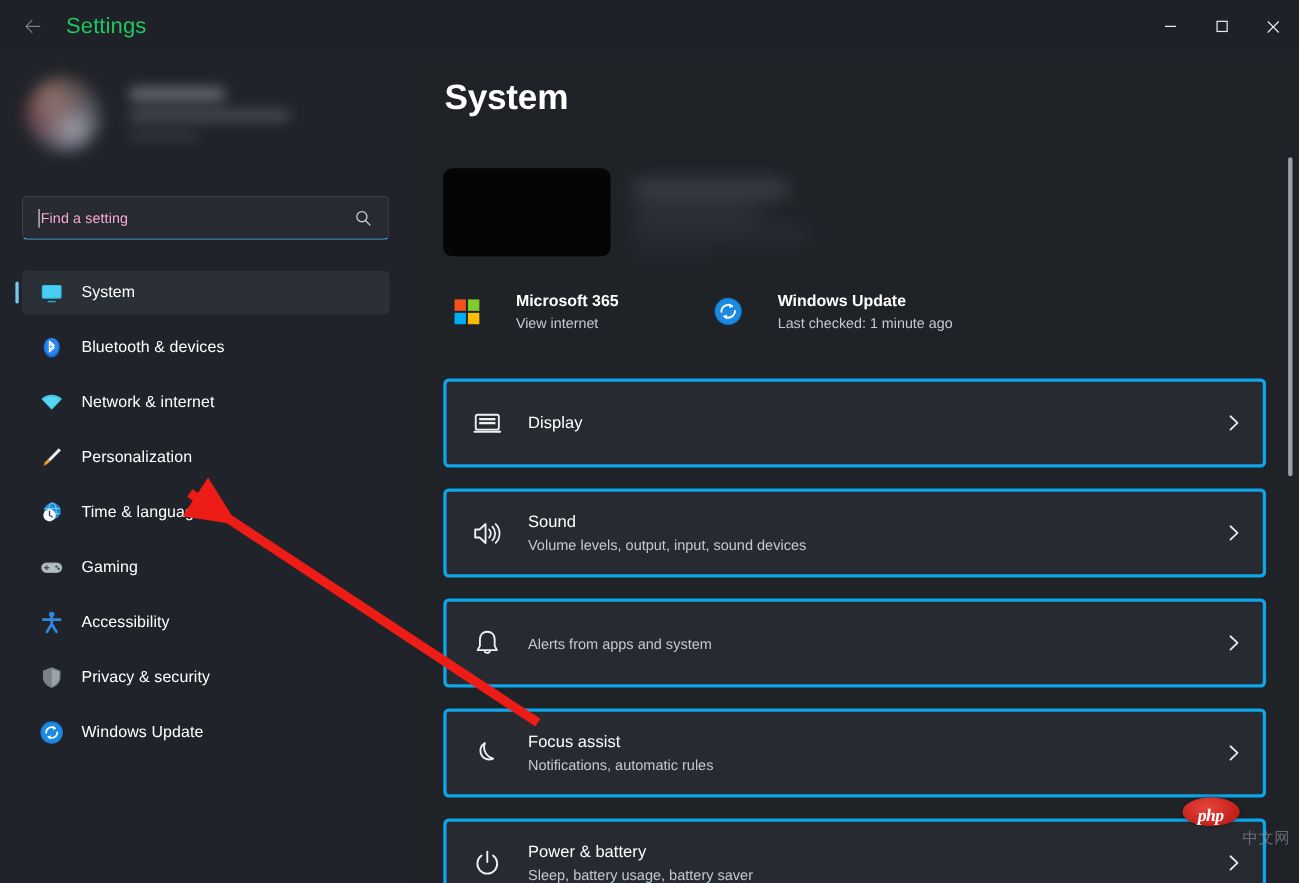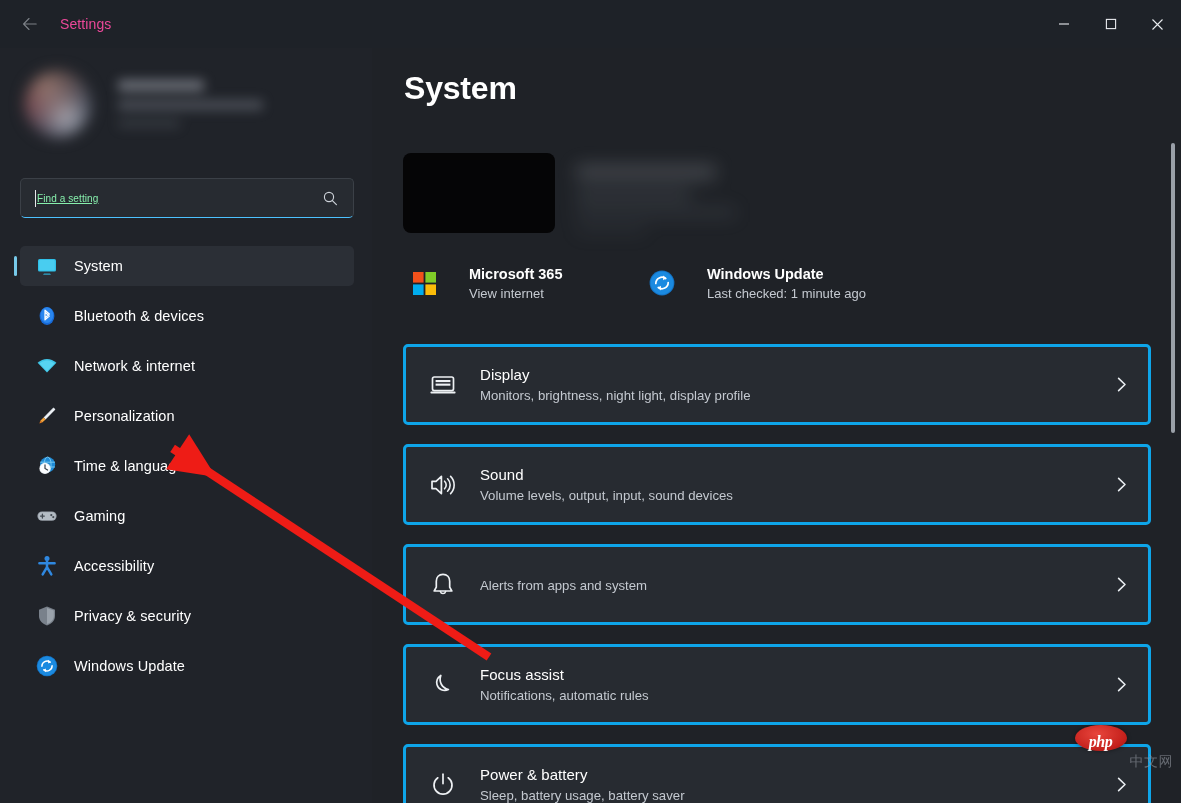--- a/index.html
+++ b/index.html
@@ -35,22 +35,22 @@
   .back-btn {
     width: 44px; height: 32px;
     margin-left: 8px;
     display: flex; align-items: center; justify-content: center;
     border-radius: 4px;
     opacity: 0.55;
   }
   .back-btn svg { display: block; }
   .app-title {
     margin-left: 8px;
-    font-size: 14px;
-    color: #ec4899;
+    font-size: 20px;
+    color: #22c55e;
     letter-spacing: 0.1px;
   }
   .winctl-group {
     position: absolute;
     right: 0; top: 0;
     display: flex;
     height: 48px;
   }
   .winctl {
     width: 47px; height: 48px;
@@ -122,24 +122,23 @@
     align-items: center;
     padding: 0 10px 0 14px;
   }
   .search-caret {
     width: 1px; height: 17px;
     background: #e6e8eb;
     margin-right: 1px;
   }
   .search-ph {
     flex: 1;
-    font-size: 10px;
-    color: #86efac;
+    font-size: 13px;
+    color: #f9a8d4;
     letter-spacing: 0.1px;
-    text-decoration: underline;
   }
   .search-icon-box {
     width: 26px; height: 26px;
     display: flex; align-items: center; justify-content: center;
   }
 
   .navlist {
     position: absolute;
     top: 198px; left: 0;
     width: 372px;
@@ -553,21 +552,20 @@
           <div class="srow-ico">
             <svg width="30" height="30" viewBox="0 0 30 30" xmlns="http://www.w3.org/2000/svg">
         <rect x="4.5" y="7" width="21" height="13.6" rx="1.8" stroke="#eef1f4" stroke-width="1.7" fill="none"></rect>
         <rect x="7.6" y="10" width="14.8" height="2.1" fill="#eef1f4"></rect>
         <rect x="7.6" y="13.6" width="14.8" height="2.1" fill="#eef1f4"></rect>
         <rect x="2.4" y="21.6" width="25.2" height="1.9" rx="0.9" fill="#eef1f4"></rect>
             </svg>
           </div>
           <div class="srow-text">
             <div class="srow-title">Display</div>
-            <div class="srow-sub">Monitors, brightness, night light, display profile</div>
           </div>
           <div class="srow-chev">
             <svg width="17" height="17" viewBox="0 0 17 17">
     <path d="M5.6 2.4 L12 8.5 L5.6 14.6" stroke="#e9edf1" stroke-width="1.6" fill="none" stroke-linecap="round" stroke-linejoin="round"></path>
             </svg>
           </div>
         </div>
         <div class="srow">
           <div class="srow-ico">
             <svg width="30" height="30" viewBox="0 0 30 30" xmlns="http://www.w3.org/2000/svg">

